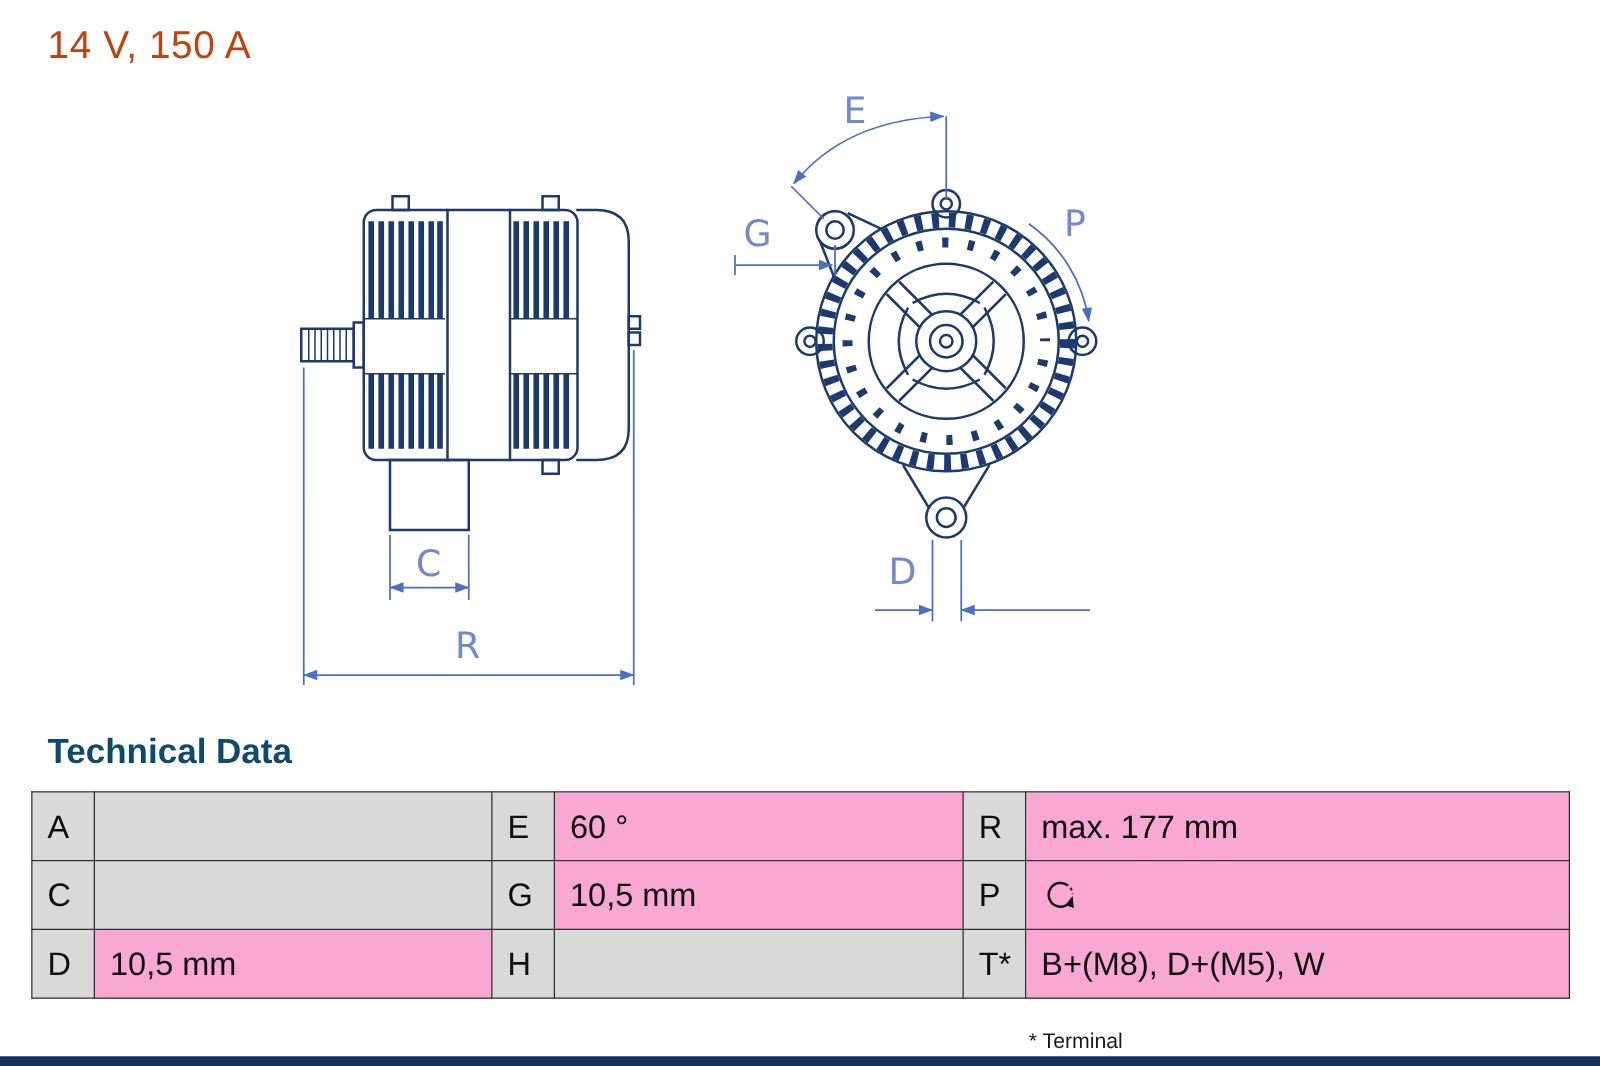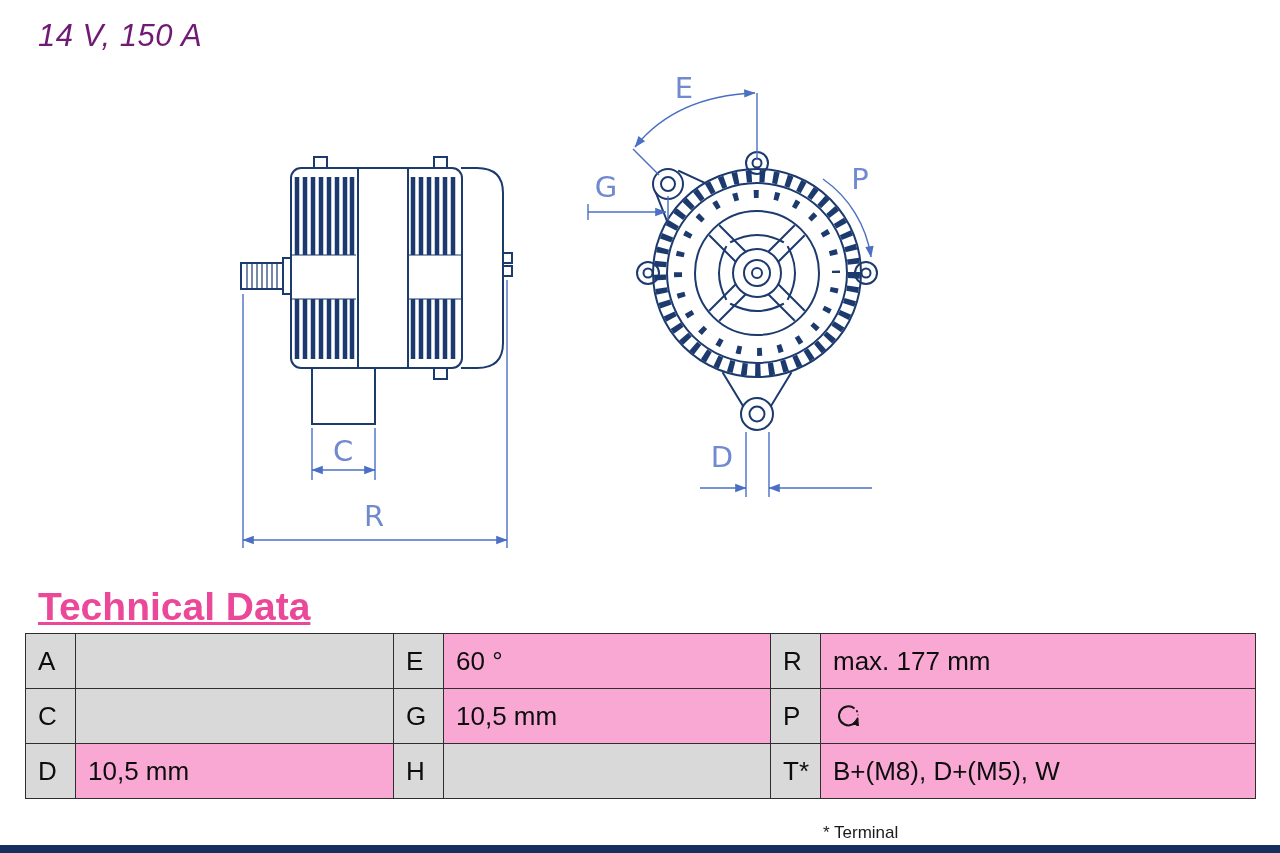--- a/index.html
+++ b/index.html
@@ -4,30 +4,30 @@
 <style>
   :root{
     --drawing:#1c3a6e; --dimension:#4a6fc4; --dimlabel:#7189cf;
     --grey:#d9d9d9; --border:#2e2e2e; --footer:#16305e; --text:#111111;
   }
   html,body{margin:0;padding:0;}
   body{
     width:1280px;height:853px;background:#ffffff;position:relative;overflow:hidden;
     font-family:"Liberation Sans",sans-serif;color:var(--text);
   }
-  .title{position:absolute;left:38px;top:18px;font-size:31px;color:#701a75;letter-spacing:.5px;font-style:italic;}
+  .title{position:absolute;left:38px;top:18px;font-size:31px;color:#c2410c;letter-spacing:.5px;}
   svg.drawing{position:absolute;left:0;top:0;}
   .draw{stroke:var(--drawing);fill:none;stroke-width:2;stroke-linecap:square;}
   .fin{stroke:var(--drawing);fill:none;stroke-width:4.5;}
   .hatch{stroke:var(--drawing);fill:none;stroke-width:1.2;}
   .vents{stroke:var(--drawing);fill:none;}
   .dim{stroke:var(--dimension);fill:none;stroke-width:1.4;}
   .dim-label{fill:var(--dimlabel);font-size:29px;font-family:"DejaVu Sans",sans-serif;}
   .arrowhead{fill:var(--dimension);}
-  .tech-heading{position:absolute;left:38px;top:585px;font-size:39px;font-weight:bold;color:#ec4899;text-decoration:underline;}
+  .tech-heading{position:absolute;left:38px;top:585px;font-size:28px;font-weight:bold;color:#0c4a6e;}
   table.tech{
     position:absolute;left:25px;top:633px;width:1230px;border-collapse:collapse;
     table-layout:fixed;font-size:26px;color:#0d0d0d;
   }
   table.tech td{border:1px solid var(--border);height:55px;box-sizing:border-box;padding:0 4px 0 12px;vertical-align:middle;}
   td.lab{background:var(--grey);}
   td.val{background:#f9a8d4;padding-left:14px;}
   td.val.empty{background:var(--grey);}
   .footnote{position:absolute;left:823px;top:803px;font-size:17px;color:#1a1a1a;margin-top:20px;}
   .footer-bar{position:absolute;left:0;top:845px;width:1280px;height:8px;background:var(--footer);}

